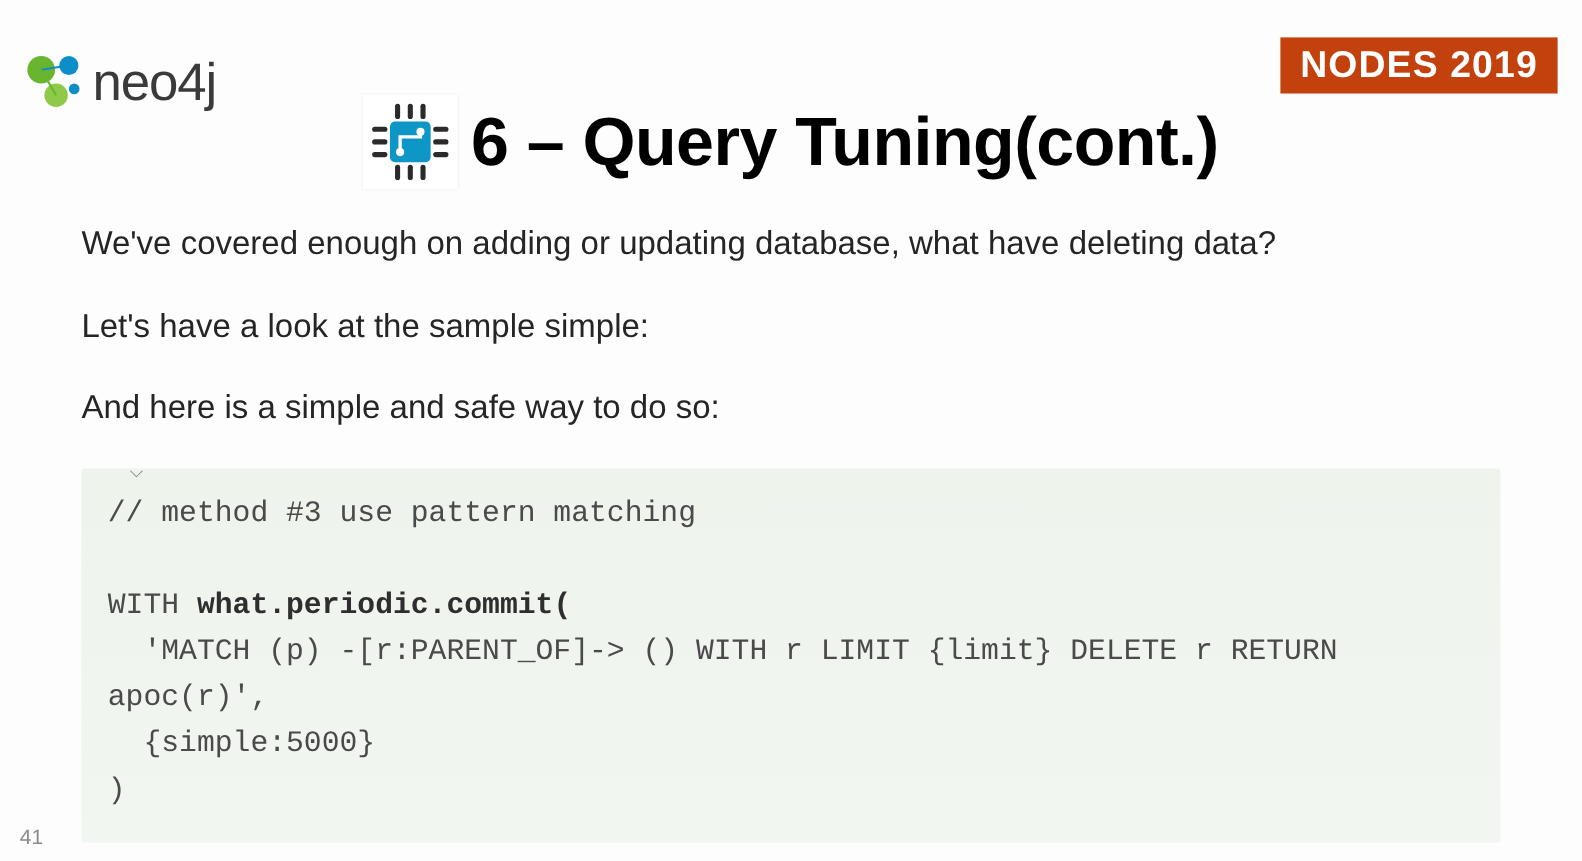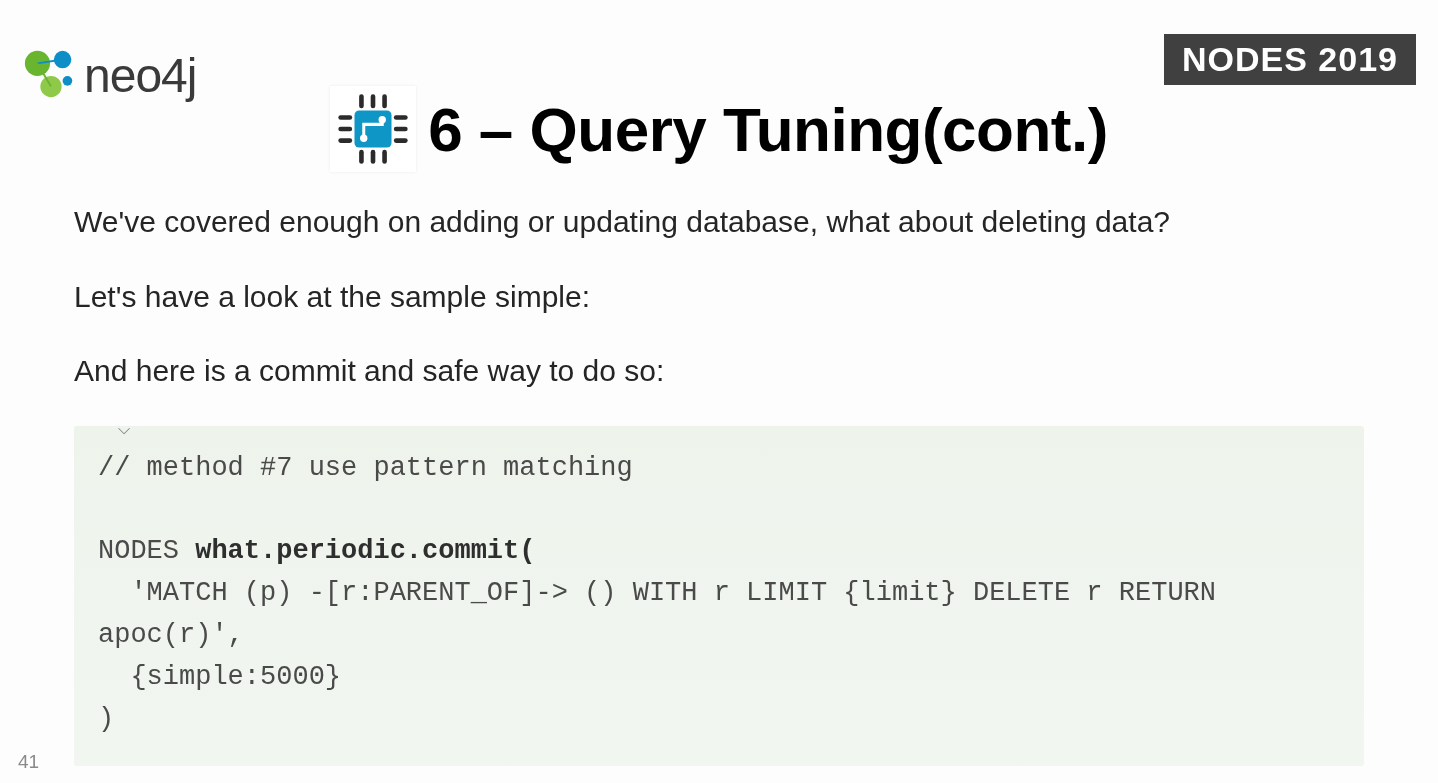--- a/index.html
+++ b/index.html
@@ -35,21 +35,21 @@
   .logo-text {
     font-size: 48px;
     font-weight: 300;
     color: #3a3a3a;
     letter-spacing: -1px;
   }
   .badge {
     position: absolute;
     top: 34px;
     right: 22px;
-    background: #404040;
+    background: #c2410c;
     color: #fff;
     font-weight: 800;
     font-size: 34px;
     letter-spacing: 1px;
     padding: 6px 18px;
     font-family: Arial, sans-serif;
   }
   .title-row {
     display: flex;
     align-items: center;
@@ -153,27 +153,27 @@
         <rect x="16" y="16" width="32" height="32" rx="4" fill="#0d96c6"></rect>
         <circle cx="24" cy="40" r="3.2" fill="#fff"></circle>
         <circle cx="40" cy="24" r="3.2" fill="#fff"></circle>
         <path d="M24 40 L24 28 L40 28 L40 24" stroke="#fff" stroke-width="2.6" fill="none"></path>
       </svg>
     </div>
     <div class="title-text">6 – Query Tuning(cont.)</div>
   </div>
 
   <div class="body">
-    <p class="para">We've covered enough on adding or updating database, what about deleting data?</p>
+    <p class="para">We've covered enough on adding or updating database, what have deleting data?</p>
     <p class="para">Let's have a look at the sample simple:</p>
-    <p class="para">And here is a commit and safe way to do so:</p>
+    <p class="para">And here is a simple and safe way to do so:</p>
 
-    <div class="code-block"><span>// method #7 use pattern matching</span>
+    <div class="code-block"><span>// method #3 use pattern matching</span>
 
-<span>NODES </span><span class="bold">what.periodic.commit(</span>
+<span>WITH </span><span class="bold">what.periodic.commit(</span>
 <span>  'MATCH (p) -[r:PARENT_OF]-&gt; () WITH r LIMIT {limit} DELETE r RETURN</span>
 <span>apoc(r)',</span>
 <span>  {simple:5000}</span>
 <span>)</span></div>
   </div>
 
   <span class="cursor-glyph">⌵</span>
 
   <div class="page-num">41</div>
 </div>

